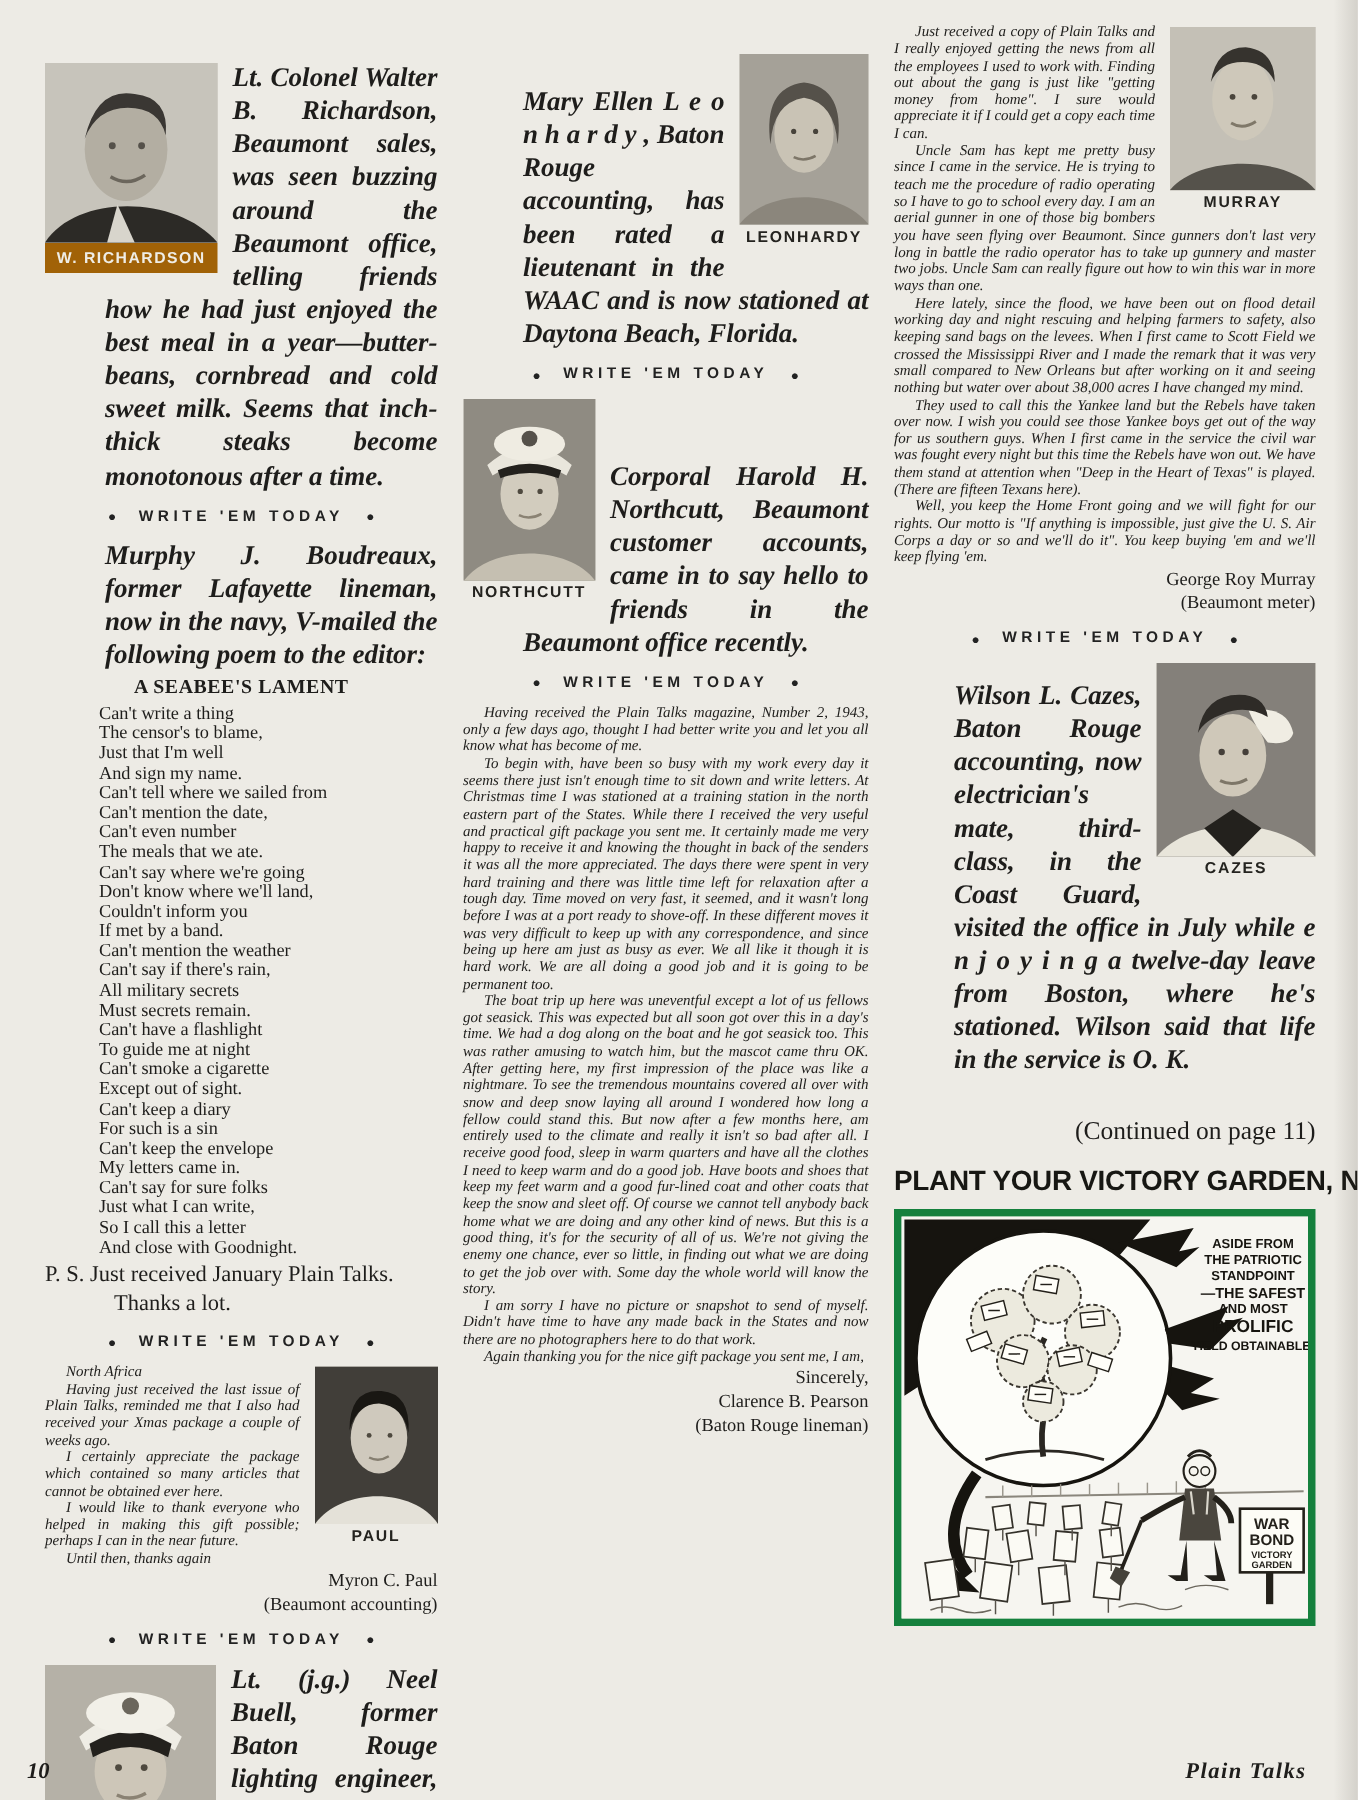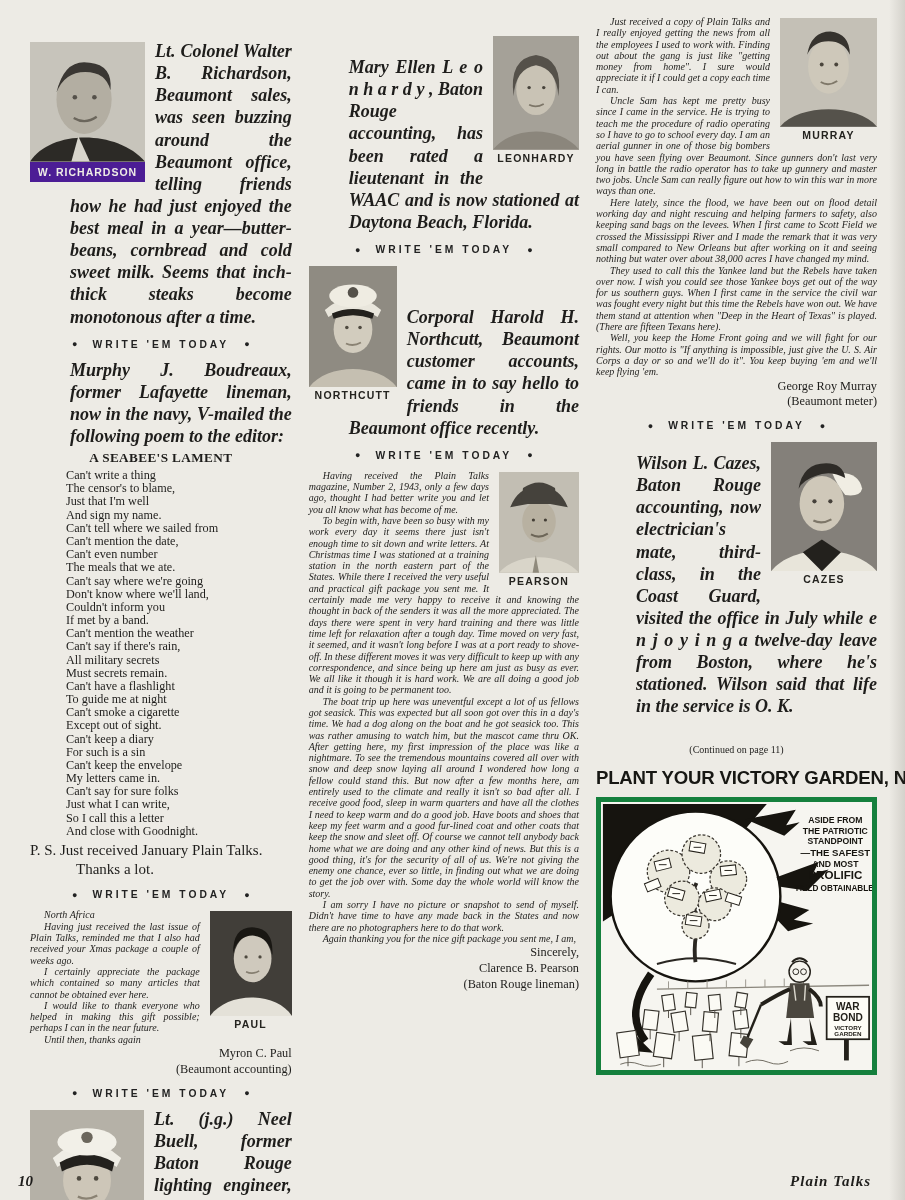--- a/index.html
+++ b/index.html
@@ -16,21 +16,21 @@
   .story{margin:0 0 2px 0;}
   .story::after{content:"";display:block;clear:both;}
 
   figure{margin:0;}
   .fig-left{float:left;margin:2px 10px 2px 0;}
   .fig-right{float:right;margin:2px 0 4px 10px;}
   .photo{display:block;background:#b9b6ae;line-height:0;}
   .photo svg{display:block;width:100%;height:auto;}
   .caption{font-family:"Liberation Sans", sans-serif;font-weight:700;font-size:10.5px;
            letter-spacing:1.2px;text-align:center;color:#24231f;padding-top:2px;line-height:1.25;}
-  .caption-invert{background:#4c1d95;color:#efede6;padding:4px 0 3px;letter-spacing:1px;}
+  .caption-invert{background:#a16207;color:#efede6;padding:4px 0 3px;letter-spacing:1px;}
 
   .blurb{font-style:italic;font-weight:700;font-size:18px;line-height:1.23;
          text-align:justify;margin:0;padding-left:40px;}
   .letter p{font-size:10px;line-height:1.13;text-align:justify;margin:0;text-indent:14px;font-style:italic;}
   .letter p.first{text-indent:14px;}
 
   .write-em{display:flex;align-items:center;justify-content:center;gap:15px;
             font-family:"Liberation Sans", sans-serif;font-weight:700;font-size:10.3px;
             letter-spacing:3px;color:#222;margin:11px 0 9px;}
   .write-em .dot{font-size:9px;letter-spacing:0;}
@@ -38,21 +38,21 @@
   .place-line{font-size:12.4px;text-align:right;padding-right:14px;margin:0 0 1px;}
   .poem-title{font-weight:700;font-size:13.2px;letter-spacing:.4px;text-align:center;margin:3px 0 3px 0;}
   .poem{font-size:12.2px;line-height:1.08;white-space:pre-line;margin:0 0 4px 36px;}
   .ps{font-size:15px;line-height:1.15;margin:2px 0 0 0;}
   .ps-2{margin-left:46px;}
 
   .sig{font-size:12.3px;line-height:1.2;text-align:right;margin:1px 0 0;}
   .sig.shift{padding-left:56px;}
   .sig.shift-sm{padding-left:34px;}
 
-  .continued{font-size:10px;text-align:center;margin:26px 0 10px;}
+  .continued{font-size:17px;text-align:right;margin:26px 0 10px;}
   .vg-headline{font-family:"Liberation Sans", sans-serif;font-weight:700;font-size:18.6px;
                letter-spacing:-0.2px;text-align:center;margin:12px 0 8px;color:#171713;white-space:nowrap;}
   .cartoon{border:5px solid #15803d;background:#f6f5f0;line-height:0;}
 
   .footer-num{position:absolute;left:18px;bottom:10px;font-weight:700;font-style:italic;font-size:15px;}
   .footer-title{position:absolute;right:34px;bottom:10px;font-weight:700;font-style:italic;font-size:15px;letter-spacing:1px;}
 </style>
 </head>
 <body>
 
@@ -231,36 +231,20 @@
         </div>
       </section>
 
       <div class="write-em">
         <span class="dot">●</span>
         <span>WRITE 'EM TODAY</span>
         <span class="dot">●</span>
       </div>
 
       <section class="story letter">
-        <figure class="fig-right" style="width:80px">
-          <span class="photo">
-            <svg viewBox="0 0 100 126">
-              <rect width="100" height="126" fill="#c2beb3"></rect>
-              <ellipse cx="50" cy="62" rx="21" ry="26" fill="#b8b1a1"></ellipse>
-              <path d="M14 44 Q24 18 50 18 Q76 18 86 44 L64 40 L36 40 Z" fill="#45423c"></path>
-              <path d="M30 20 Q50 6 70 20 L72 36 L28 36 Z" fill="#45423c"></path>
-              <circle cx="43" cy="60" r="2" fill="#443f36"></circle>
-                <circle cx="58" cy="60" r="2" fill="#443f36"></circle>
-              <path d="M40 78 Q50 84 61 77" stroke="#6d6658" stroke-width="2.5" fill="none"></path>
-              <path d="M0 126 C22 100 78 100 100 126 Z" fill="#d9d5c9"></path>
-              <path d="M46 104 L50 126 L42 126 Z" fill="#8f8a7c"></path>
-            </svg>
-          </span>
-          <figcaption class="caption">PEARSON</figcaption>
-        </figure>
         <p>Having received the Plain Talks magazine, Number 2, 1943, only a few days ago, thought I had better write you and let you all know what has become of me.</p>
         <p>To begin with, have been so busy with my work every day it seems there just isn't enough time to sit down and write letters.  At Christmas time I was stationed at a training station in the north eastern part of the States.  While there I received the very useful and practical gift package you sent me.  It certainly made me very happy to receive it and knowing the thought in back of the senders it was all the more appreciated. The days there were spent in very hard training and there was little time left for relaxation after a tough day.  Time moved on very fast, it seemed, and it wasn't long before I was at a port ready to shove-off. In these different moves it was very difficult to keep up with any correspondence, and since being up here am just as busy as ever.  We all like it though it is hard work.  We are all doing a good job and it is going to be permanent too.</p>
         <p>The boat trip up here was uneventful except a lot of us fellows got seasick. This was expected but all soon got over this in a day's time. We had a dog along on the boat and he got seasick too. This was rather amusing to watch him, but the mascot came thru OK.  After getting here, my first impression of the place was like a nightmare.  To see the tremendous mountains covered all over with snow and deep snow laying all around I wondered how long a fellow could stand this. But now after a few months here, am entirely used to the climate and really it isn't so bad after all.  I receive good food, sleep in warm quarters and have all the clothes I need to keep warm and do a good job. Have boots and shoes that keep my feet warm and a good fur-lined coat and other coats that keep the snow and sleet off.  Of course we cannot tell anybody back home what we are doing and any other kind of news. But this is a good thing, it's for the security of all of us.  We're not giving the enemy one chance, ever so little, in finding out what we are doing to get the job over with. Some day the whole world will know the story.</p>
         <p>I am sorry I have no picture or snapshot to send of myself. Didn't have time to have any made back in the States and now there are no photographers here to do that work.</p>
         <p>Again thanking you for the nice gift package you sent me, I am,</p>
         <div class="sig">Sincerely,</div>
         <div class="sig shift-sm">Clarence B. Pearson</div>
         <div class="sig shift-sm">(Baton Rouge lineman)</div>
       </section>
 

